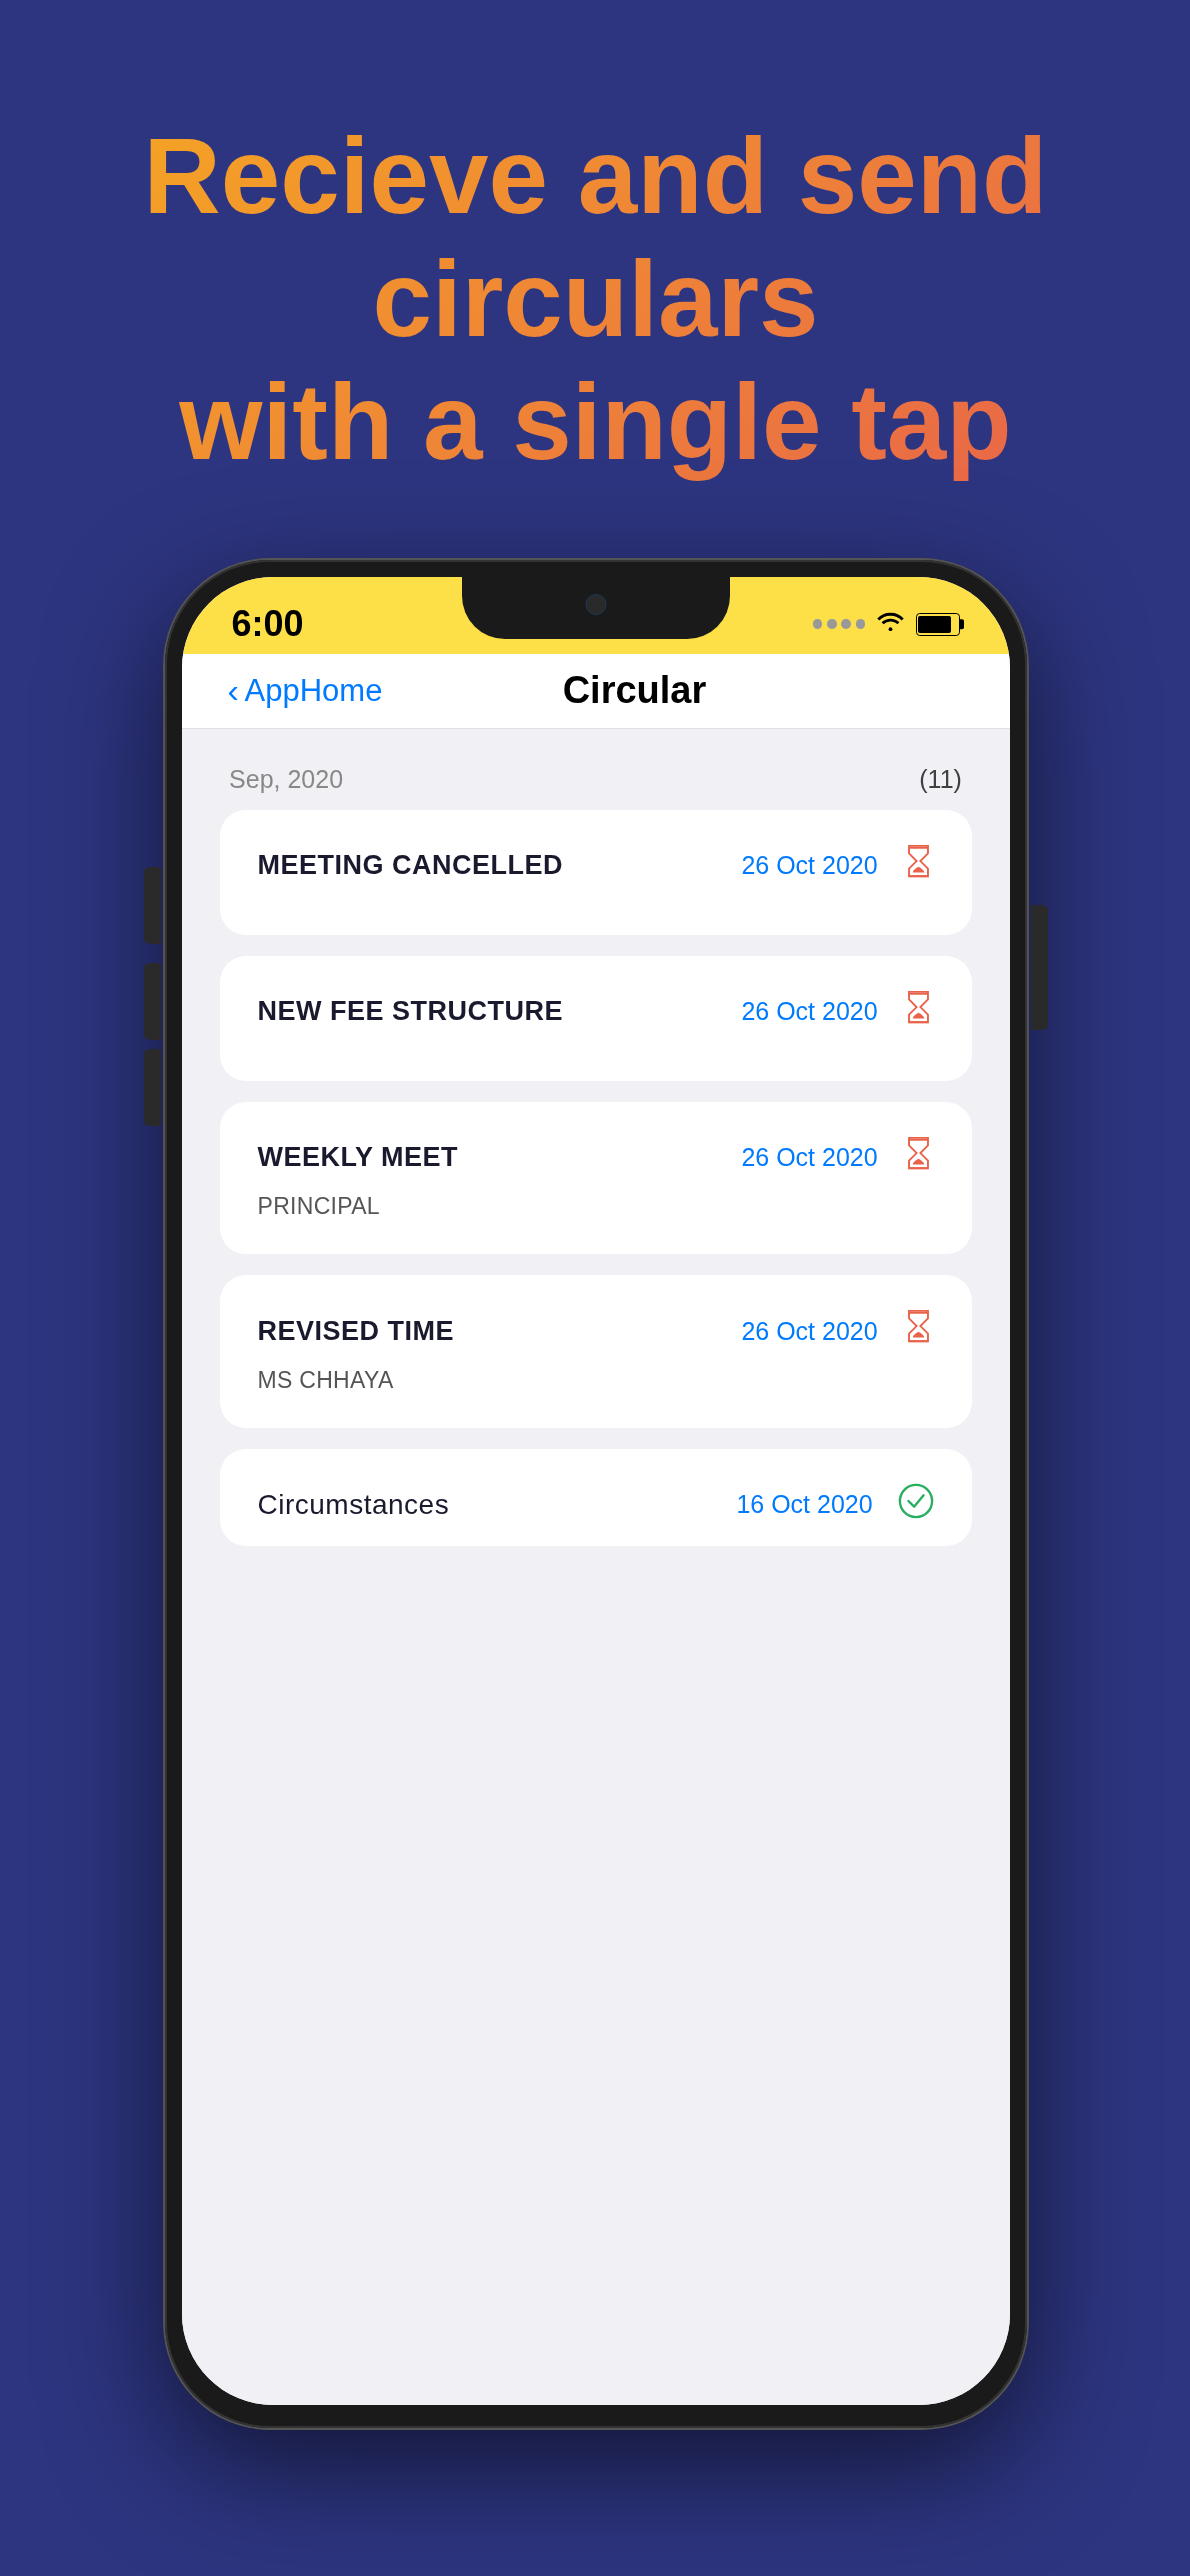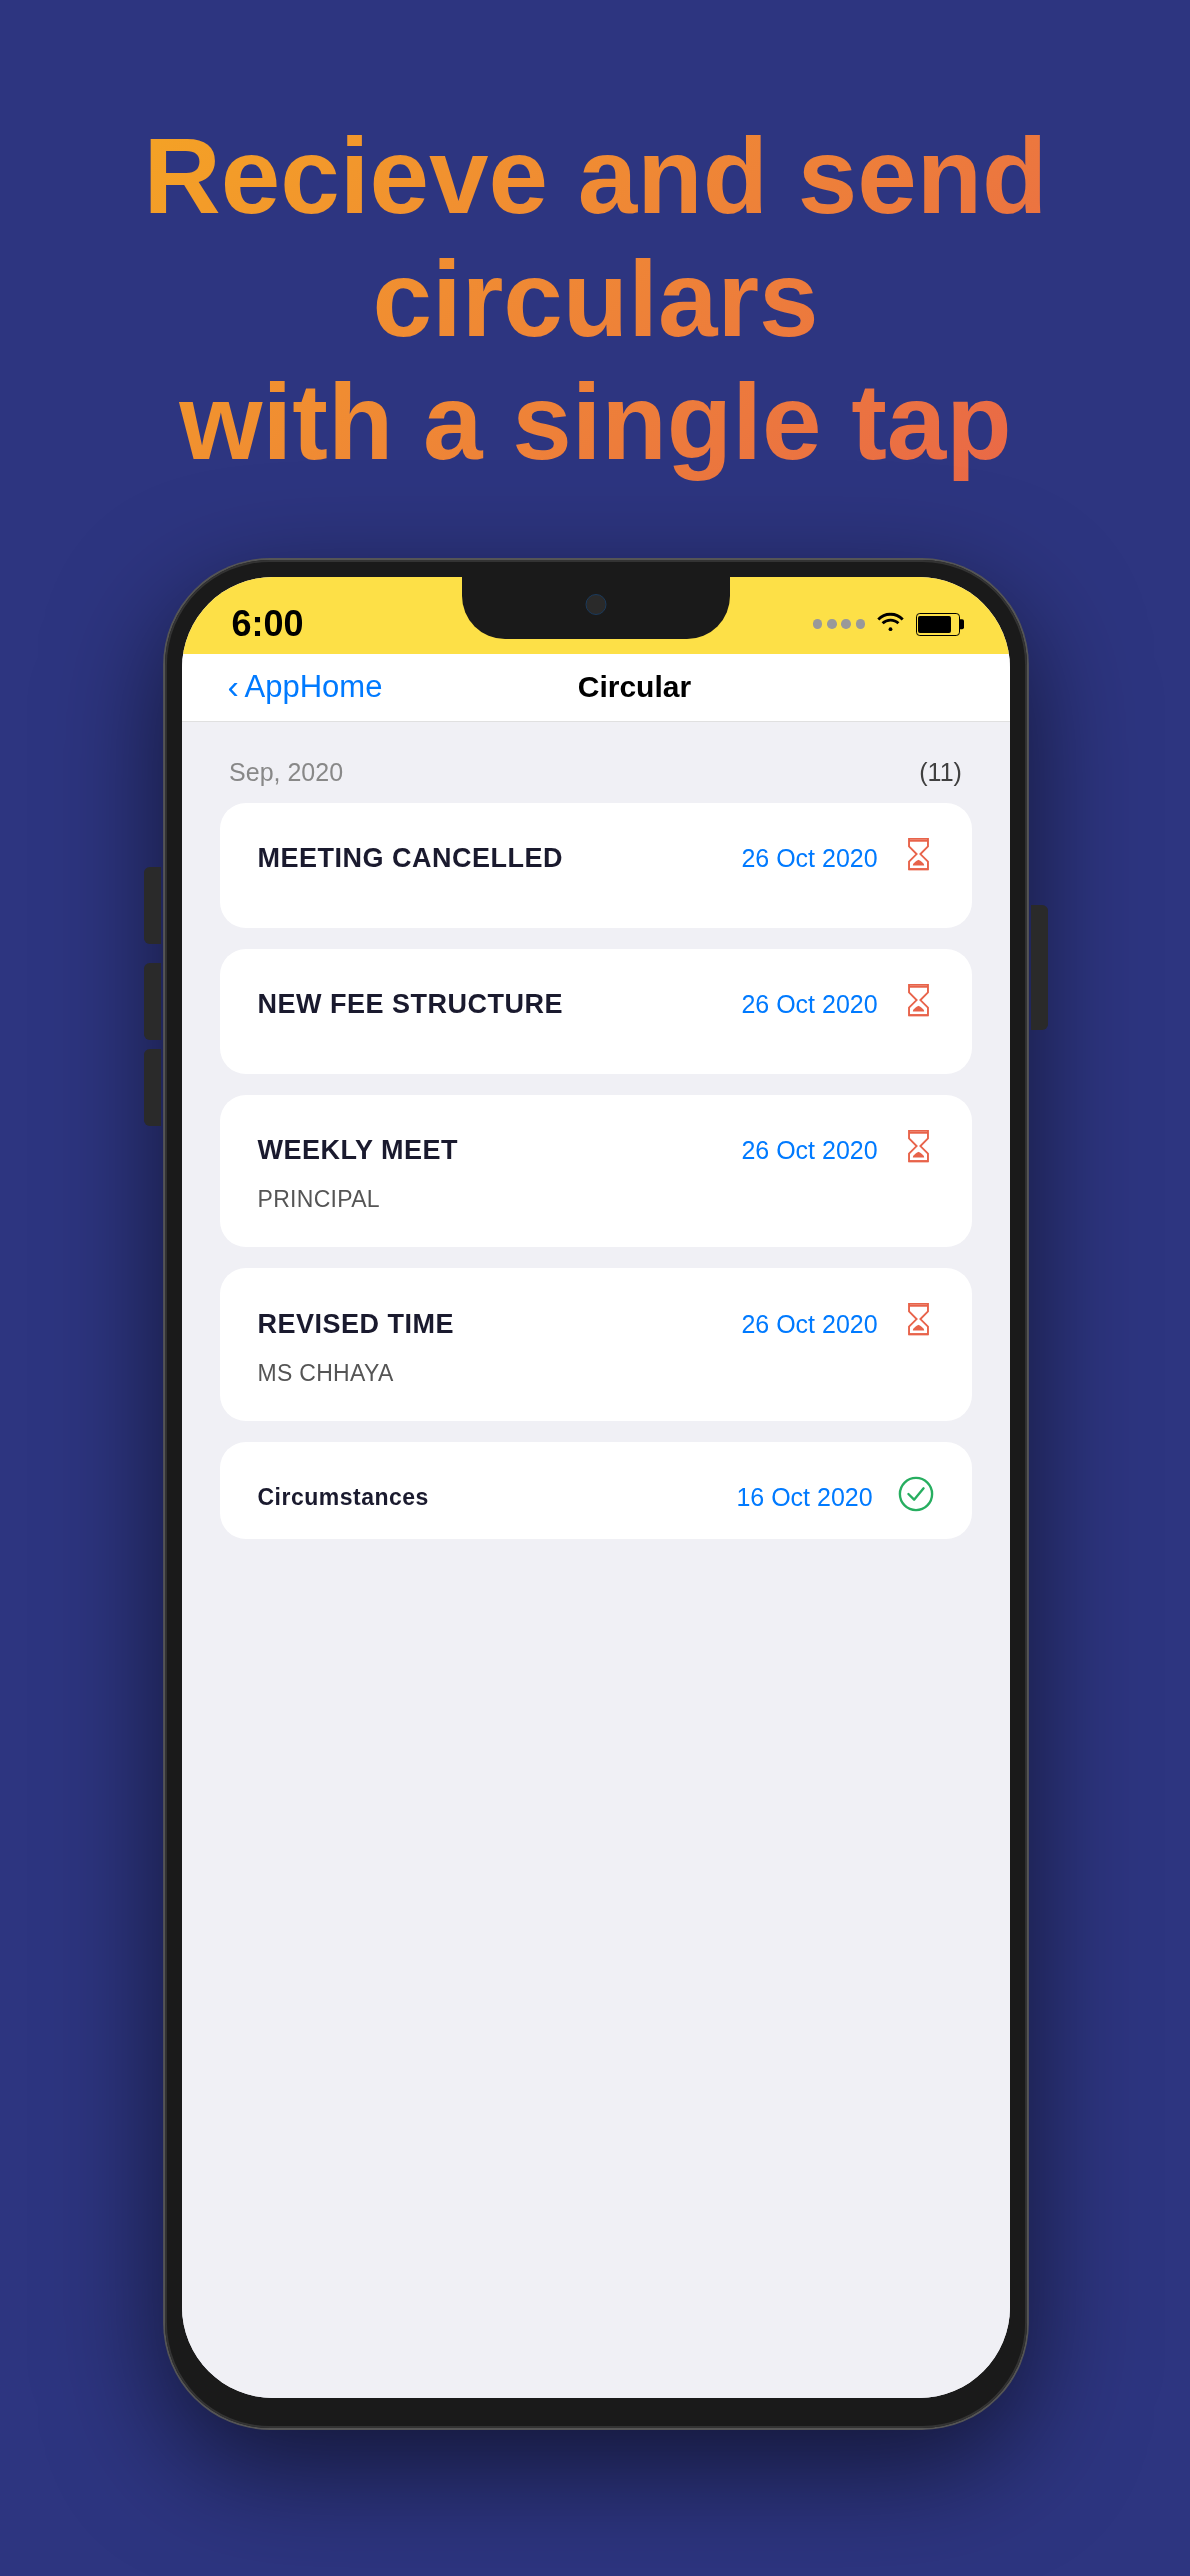--- a/index.html
+++ b/index.html
@@ -197,21 +197,21 @@
 
     .nav-back-chevron {
       font-size: 34px;
       line-height: 1;
       margin-top: -1.9px;
     }
 
     .nav-title {
       flex: 1;
       text-align: center;
-      font-size: 30px;
+      font-size: 38px;
       font-weight: 700;
       color: #000;
       margin-right: 77px;
     }
 
     
     .content-area {
       background: #f0f0f5;
       padding: 29px 38px;
       min-height: 1676px;
@@ -457,21 +457,21 @@
                   <path d="M10 30c0-3 6-6 6-6s6 3 6 6" fill="#e8634a"></path>
                 </svg>
               </span>
             </div>
           </div>
           <div class="card-subtitle">MS CHHAYA</div>
         </div>
 
         <div class="circular-card partial">
           <div class="card-row">
-            <span class="card-title" style="text-transform:none; font-weight:700; font-size:23px;">Circumstances</span>
+            <span class="card-title" style="text-transform:none; font-weight:400; font-size:28px;">Circumstances</span>
             <div style="display:flex;align-items:center;gap:9.6px;">
               <span class="card-date">16 Oct 2020</span>
               <span class="card-icon-check">
                 <svg class="check-circle-svg" viewBox="0 0 38 38" fill="none">
                   <circle cx="19" cy="19" r="17" stroke="#27ae60" stroke-width="2.5"></circle>
                   <path d="M11 19l6 6 10-12" stroke="#27ae60" stroke-width="2.5" stroke-linecap="round" stroke-linejoin="round"></path>
                 </svg>
               </span>
             </div>
           </div>

